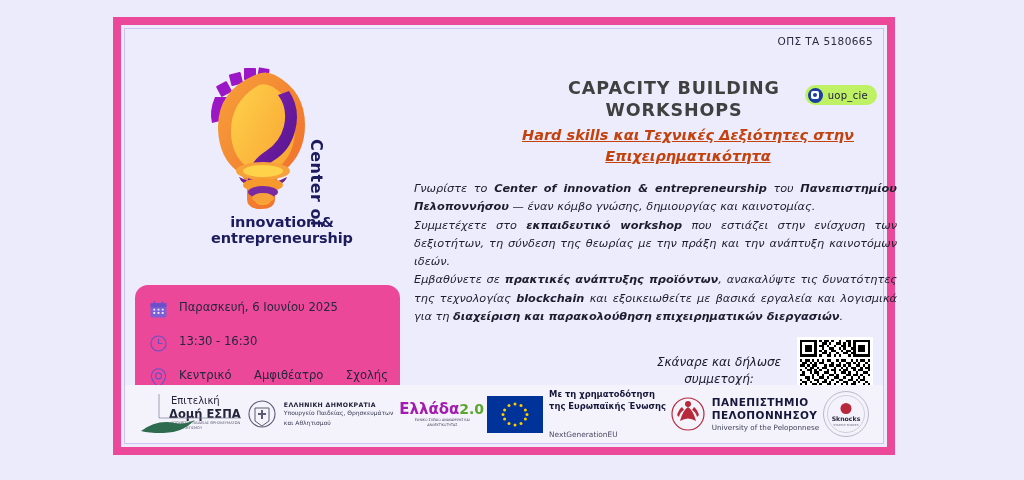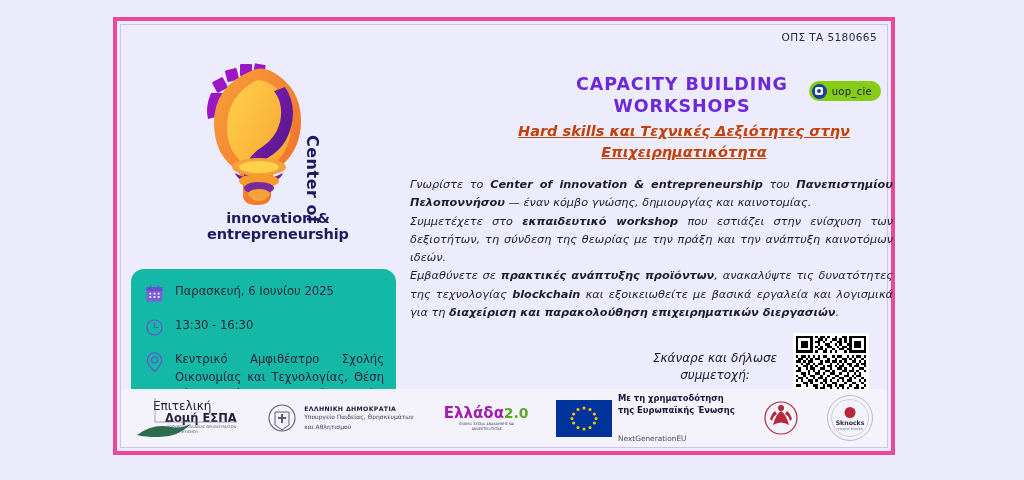--- a/index.html
+++ b/index.html
@@ -7,42 +7,42 @@
     width:1024px;height:480px;
     background:#ecebfb;
     font-family:"DejaVu Sans","Liberation Sans",sans-serif;
     overflow:hidden;
   }
   .poster{
     position:absolute;
     left:113px;top:17px;
     width:782px;height:438px;
     background:#edecfc;
-    border:4px solid #ec4899;
+    border:8px solid #ec4899;
     box-sizing:border-box;
   }
   .poster-inner{
     position:absolute;
     inset:3px;
     border:1.5px solid #cfc2f2;
     box-sizing:border-box;
   }
 
   
   .ops-code{
     position:absolute;right:14px;top:10px;
     font-size:10.5px;color:#2b2b40;
     letter-spacing:.4px;
   }
 
   
   .ig-badge{
     position:absolute;right:10px;top:60px;
     display:flex;align-items:center;gap:5px;
-    background:#84cc16;border-radius:11px;
+    background:#bef264;border-radius:11px;
     padding:2.5px 9px 2.5px 3px;
   }
   .ig-glyph{
     width:15px;height:15px;border-radius:50%;
     background:#1b3fa0;
     display:flex;align-items:center;justify-content:center;
     flex:none;
   }
   .ig-glyph i{
     display:block;width:8px;height:8px;border-radius:2px;
@@ -68,23 +68,23 @@
   }
   .logo-tag{
     position:absolute;left:2px;top:163px;width:246px;
     text-align:center;
     font-size:14.5px;color:#1b1b5e;font-weight:600;
     letter-spacing:-.1px;
   }
 
   
   .title{
-    position:absolute;left:400px;top:52px;width:330px;
+    position:absolute;left:388px;top:52px;width:330px;
     text-align:center;
-    font-size:17.5px;font-weight:800;color:#6d28d9;
+    font-size:17.5px;font-weight:800;color:#404040;
     line-height:1.28;letter-spacing:.9px;
   }
   .subtitle{
     position:absolute;left:382px;top:100px;width:370px;
     text-align:center;
     font-size:14.5px;font-weight:700;font-style:italic;
     color:#c2410c;line-height:1.42;text-decoration:underline;
   }
 
   
@@ -97,23 +97,23 @@
   .body-block b{font-weight:800;font-style:italic;}
   .body-block .latin{}
   .section-head{
     margin-top:11px;
     font-style:italic;text-decoration:underline;
     font-size:11.3px;color:#1d1d30;
   }
 
   
   .details{
-    position:absolute;left:14px;top:248px;
+    position:absolute;left:14px;top:260px;
     width:265px;height:138px;
-    background:#14b8a6;border-radius:13px;
+    background:#ec4899;border-radius:13px;
     padding:14px 12px 0 14px;box-sizing:border-box;
   }
   .drow{display:flex;align-items:flex-start;margin-bottom:10px;}
   .dicon{width:26px;flex:none;padding-top:1px;}
   .dtext{
     font-size:11.6px;color:#26263c;line-height:1.52;
     padding-left:4px;
   }
   .dtext.justify{text-align:justify;}
 
@@ -133,21 +133,21 @@
   .footer{
     position:absolute;left:4px;right:4px;bottom:4px;
     height:58px;background:#f4f3fb;
     display:flex;align-items:center;
     padding:0 14px;box-sizing:border-box;gap:0px;
   }
   .fitem{display:flex;align-items:center;gap:6px;}
   .fsep{flex:1;}
 
   .espa{position:relative;width:104px;height:44px;}
-  .espa .l1{position:absolute;left:18px;top:3px;font-size:12px;color:#23233a;}
+  .espa .l1{position:absolute;left:32px;top:3px;font-size:10px;color:#23233a;}
   .espa .l2{position:absolute;left:30px;top:15px;font-size:11.5px;color:#23233a;font-weight:700;}
   .espa .l3{position:absolute;left:32px;top:29px;font-size:3.6px;color:#55556e;line-height:1.35;width:72px;}
   .espa .swoosh{position:absolute;left:2px;top:25px;}
 
   .greekrep{display:flex;align-items:center;gap:7px;}
   .gr-txt .t1{font-size:6.2px;font-weight:800;color:#20203a;letter-spacing:.35px;}
   .gr-txt .t2{font-size:6px;color:#3a3a55;line-height:1.45;margin-top:1px;}
 
   .ellada{position:relative;width:86px;height:40px;}
   .ellada .e1{position:absolute;left:2px;top:6px;font-size:15px;color:#a21caf;font-weight:700;}
@@ -617,20 +617,25 @@
     <div class="fitem">
       <svg width="36" height="38" viewBox="0 0 36 38">
         <circle cx="18" cy="19" r="16" fill="none" stroke="#b6283a" stroke-width="1.2"></circle>
         <g fill="#b6283a">
           <path d="M10 26 q3 -11 8 -14 q5 3 8 14 q-8 -5 -16 0z"></path>
           <circle cx="18" cy="9" r="3"></circle>
           <path d="M7 20 q2 -6 5 -8 l2 3 q-4 2 -5 7z"></path>
           <path d="M29 20 q-2 -6 -5 -8 l-2 3 q4 2 5 7z"></path>
         </g>
       </svg>
+      <div class="uop-txt">
+        <div class="p1">ΠΑΝΕΠΙΣΤΗΜΙΟ</div>
+        <div class="p1">ΠΕΛΟΠΟΝΝΗΣΟΥ</div>
+        <div class="p2">University of the Peloponnese</div>
+      </div>
     </div>
 
     <div class="fsep"></div>
 
     <div class="sknocks">
       <div class="sk-dot"></div>
       <div class="sk-name">Sknocks</div>
       <div class="sk-sub">STARTUP KNOCKS</div>
     </div>
 

